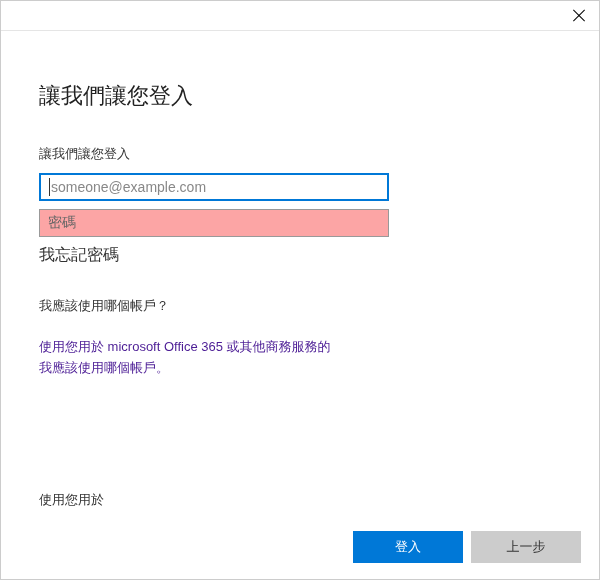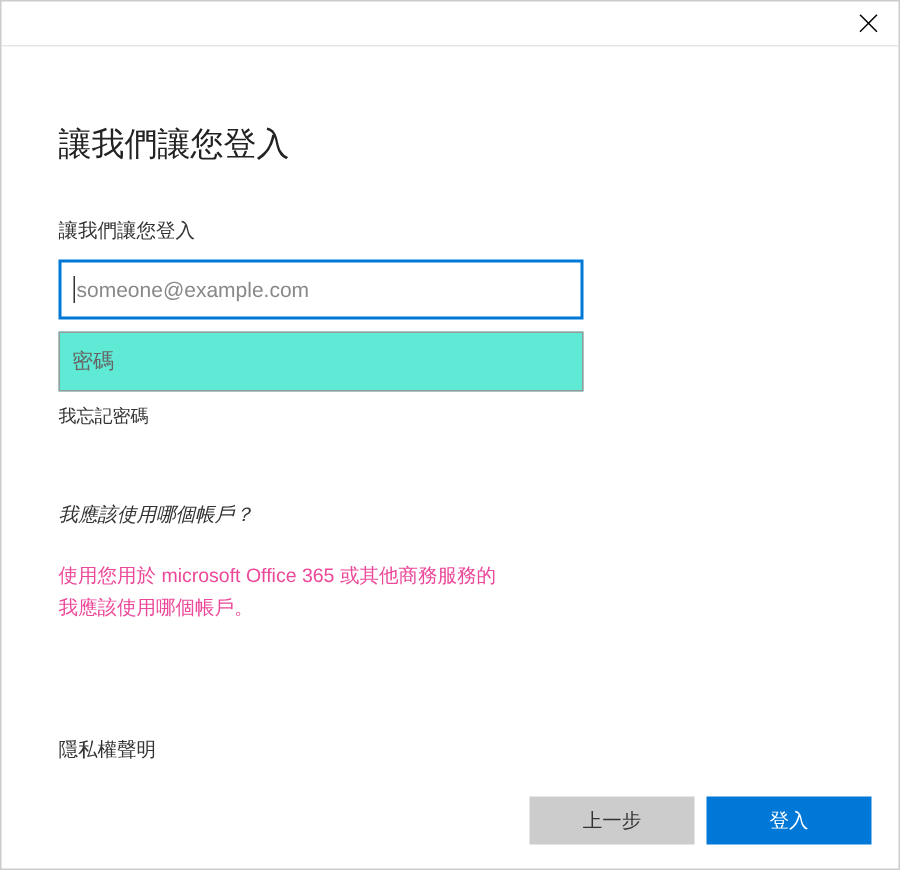--- a/index.html
+++ b/index.html
@@ -50,21 +50,21 @@
       color: #222;
       margin-bottom: 34px;
     }
     .label {
       font-size: 13px;
       color: #333;
       margin-bottom: 10px;
     }
     .input-field {
       width: 350px;
-      height: 40px;
+      height: 28px;
       border: 1px solid #999;
       padding: 0 8px;
       font-size: 14px;
       color: #888;
       display: flex;
       align-items: center;
       margin-bottom: 8px;
       font-family: inherit;
     }
     .input-field.email {
@@ -73,39 +73,38 @@
     }
     .input-field.email .cursor {
       display: inline-block;
       width: 1px;
       height: 18px;
       background: #333;
       margin-right: 1px;
       vertical-align: middle;
     }
     .input-field.password {
-      background: #5eead4;
+      background: #fca5a5;
       color: #666;
     }
     .forgot {
-      font-size: 12px;
+      font-size: 16px;
       color: #333;
       margin-top: 8px;
-      margin-bottom: 48px;
+      margin-bottom: 31px;
       cursor: pointer;
     }
     .question {
       font-size: 13px;
       color: #333;
       margin-bottom: 22px;
-      font-style: italic;
     }
     .description {
       font-size: 13px;
-      color: #ec4899;
+      color: #4c1d95;
       line-height: 1.6;
     }
     .privacy {
       position: absolute;
       left: 38px;
       bottom: 70px;
       font-size: 13px;
       color: #333;
       cursor: pointer;
     }
@@ -157,18 +156,18 @@
   <div class="forgot">我忘記密碼</div>
 
   <div class="question">我應該使用哪個帳戶？</div>
 
   <div class="description">
     <span>使用您用於 microsoft Office 365 或其他商務服務的</span><br>
     <span>我應該使用哪個帳戶。</span>
   </div>
 </div>
 
-<div class="privacy">隱私權聲明</div>
+<div class="privacy">使用您用於</div>
 
 <div class="button-bar">
+  <button class="btn primary">登入</button>
   <button class="btn secondary">上一步</button>
-  <button class="btn primary">登入</button>
 </div>
 
 </body></html>

